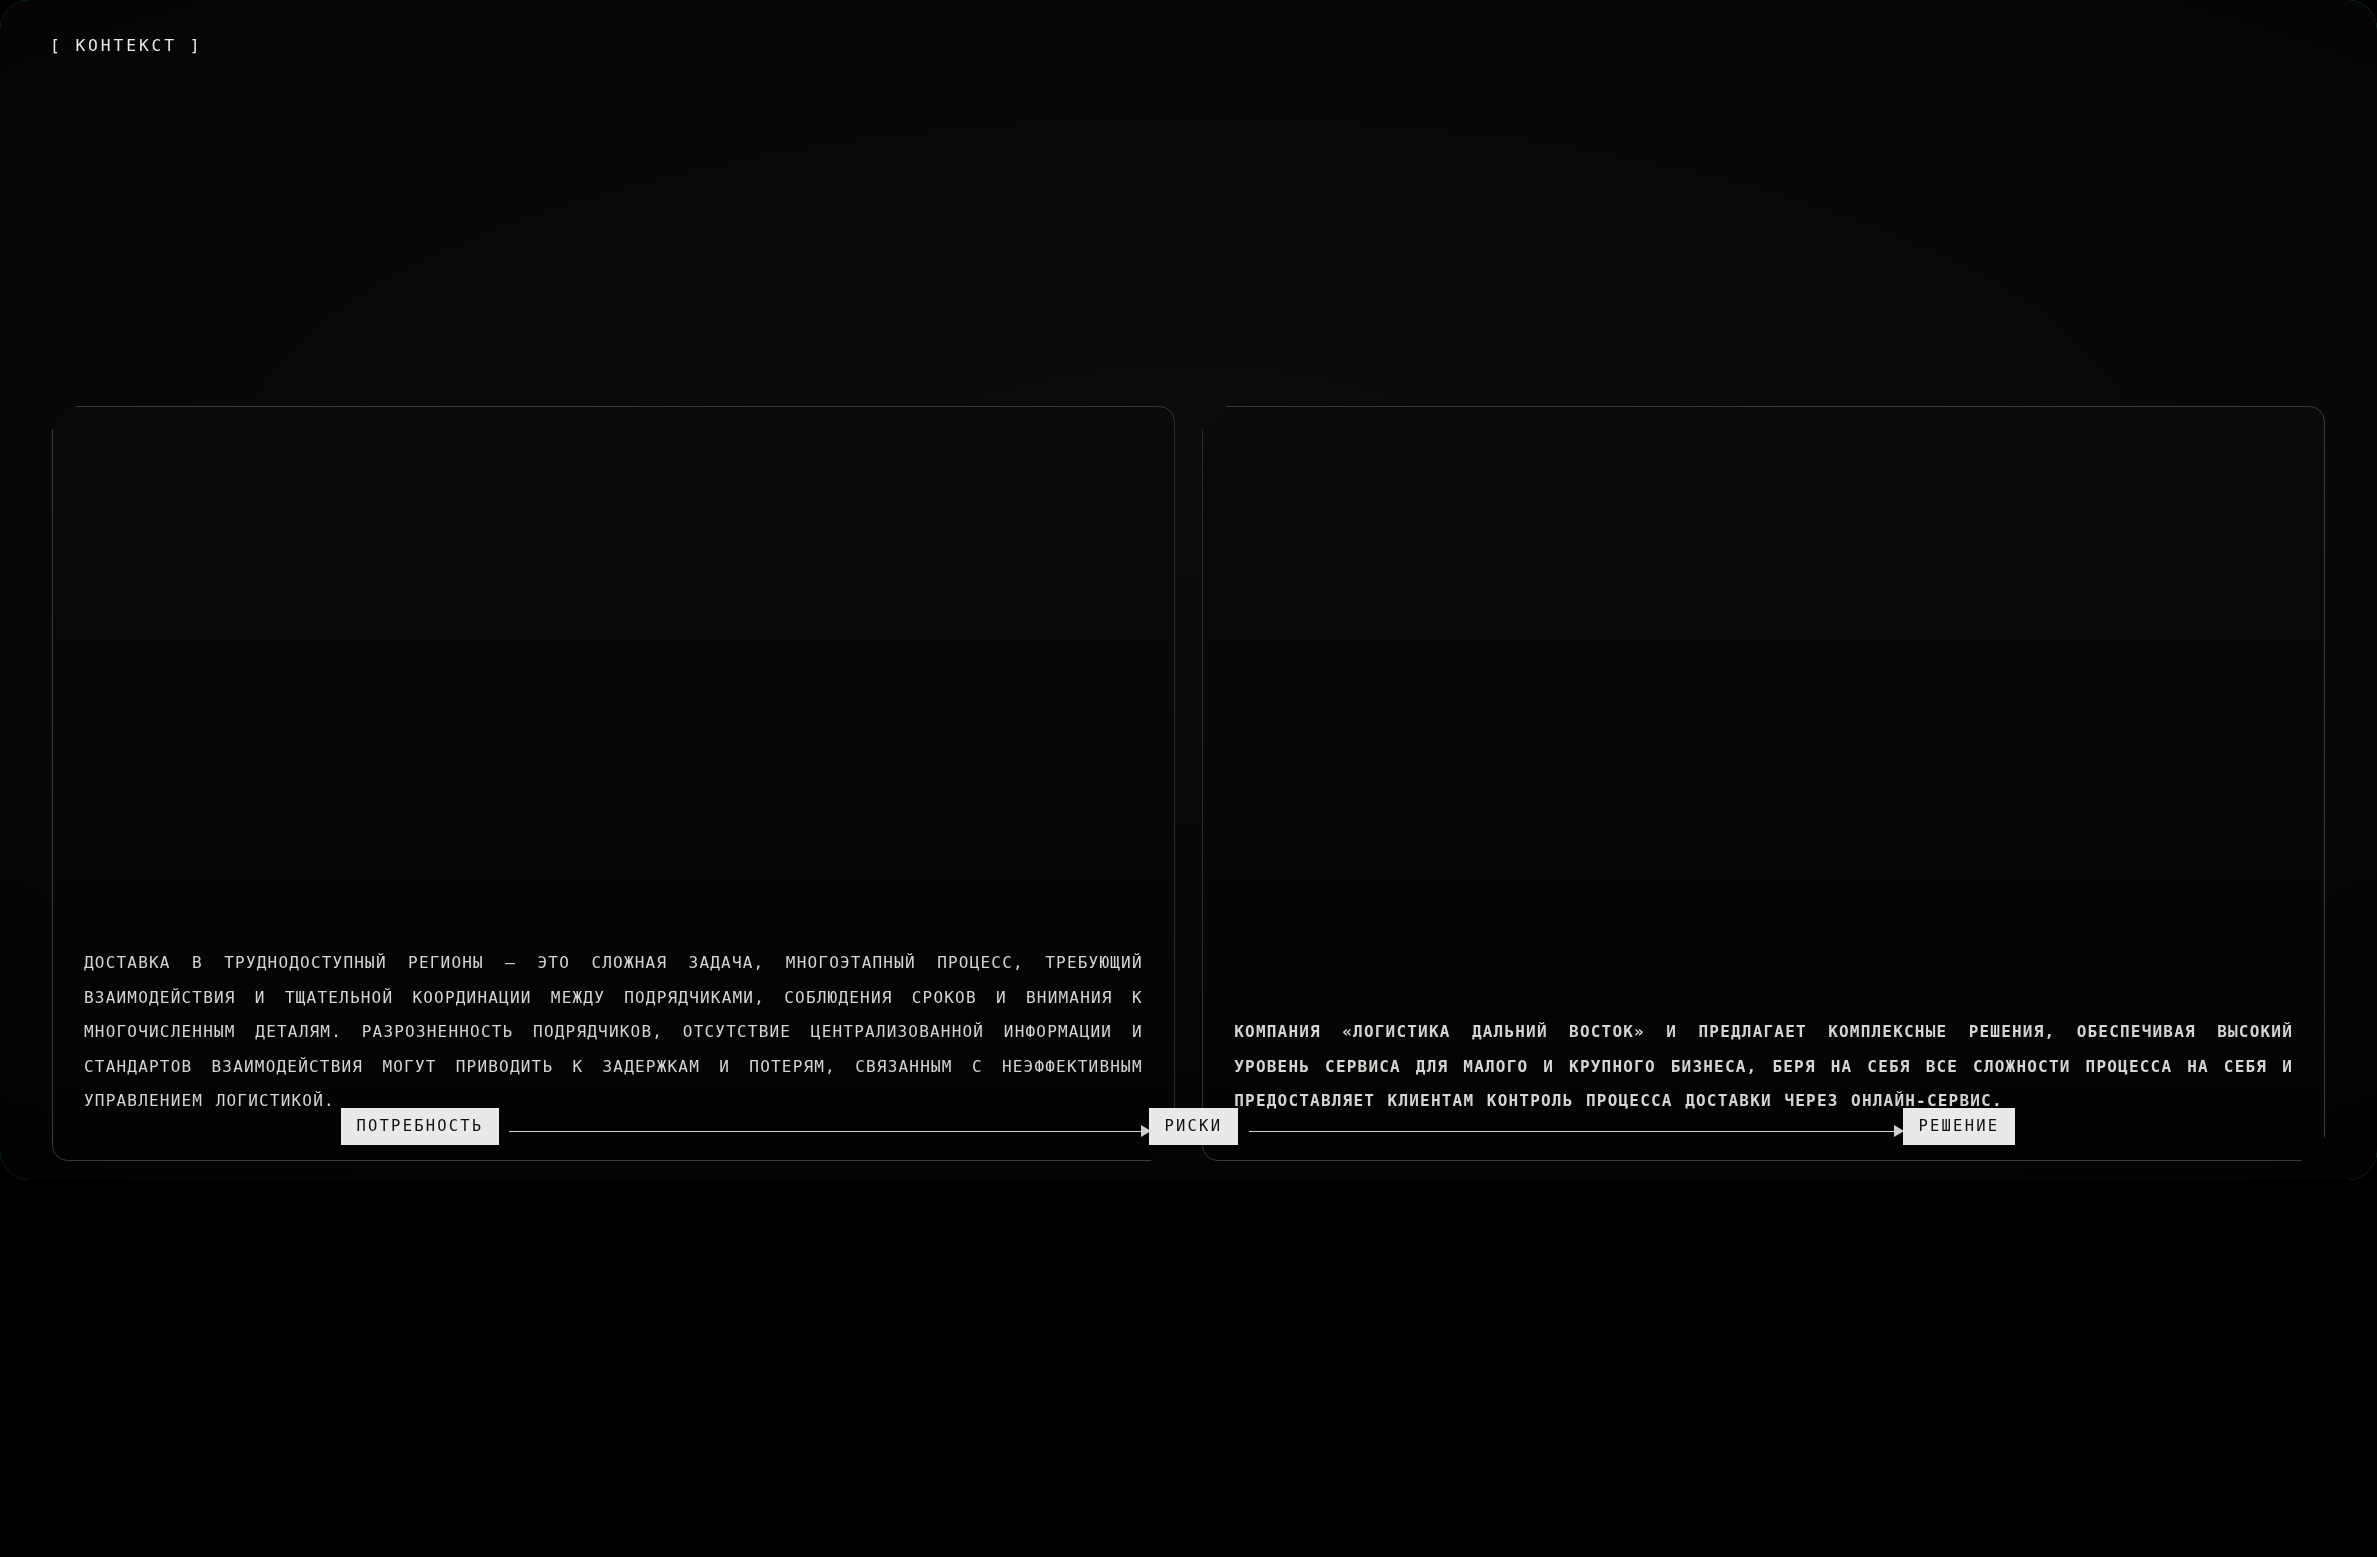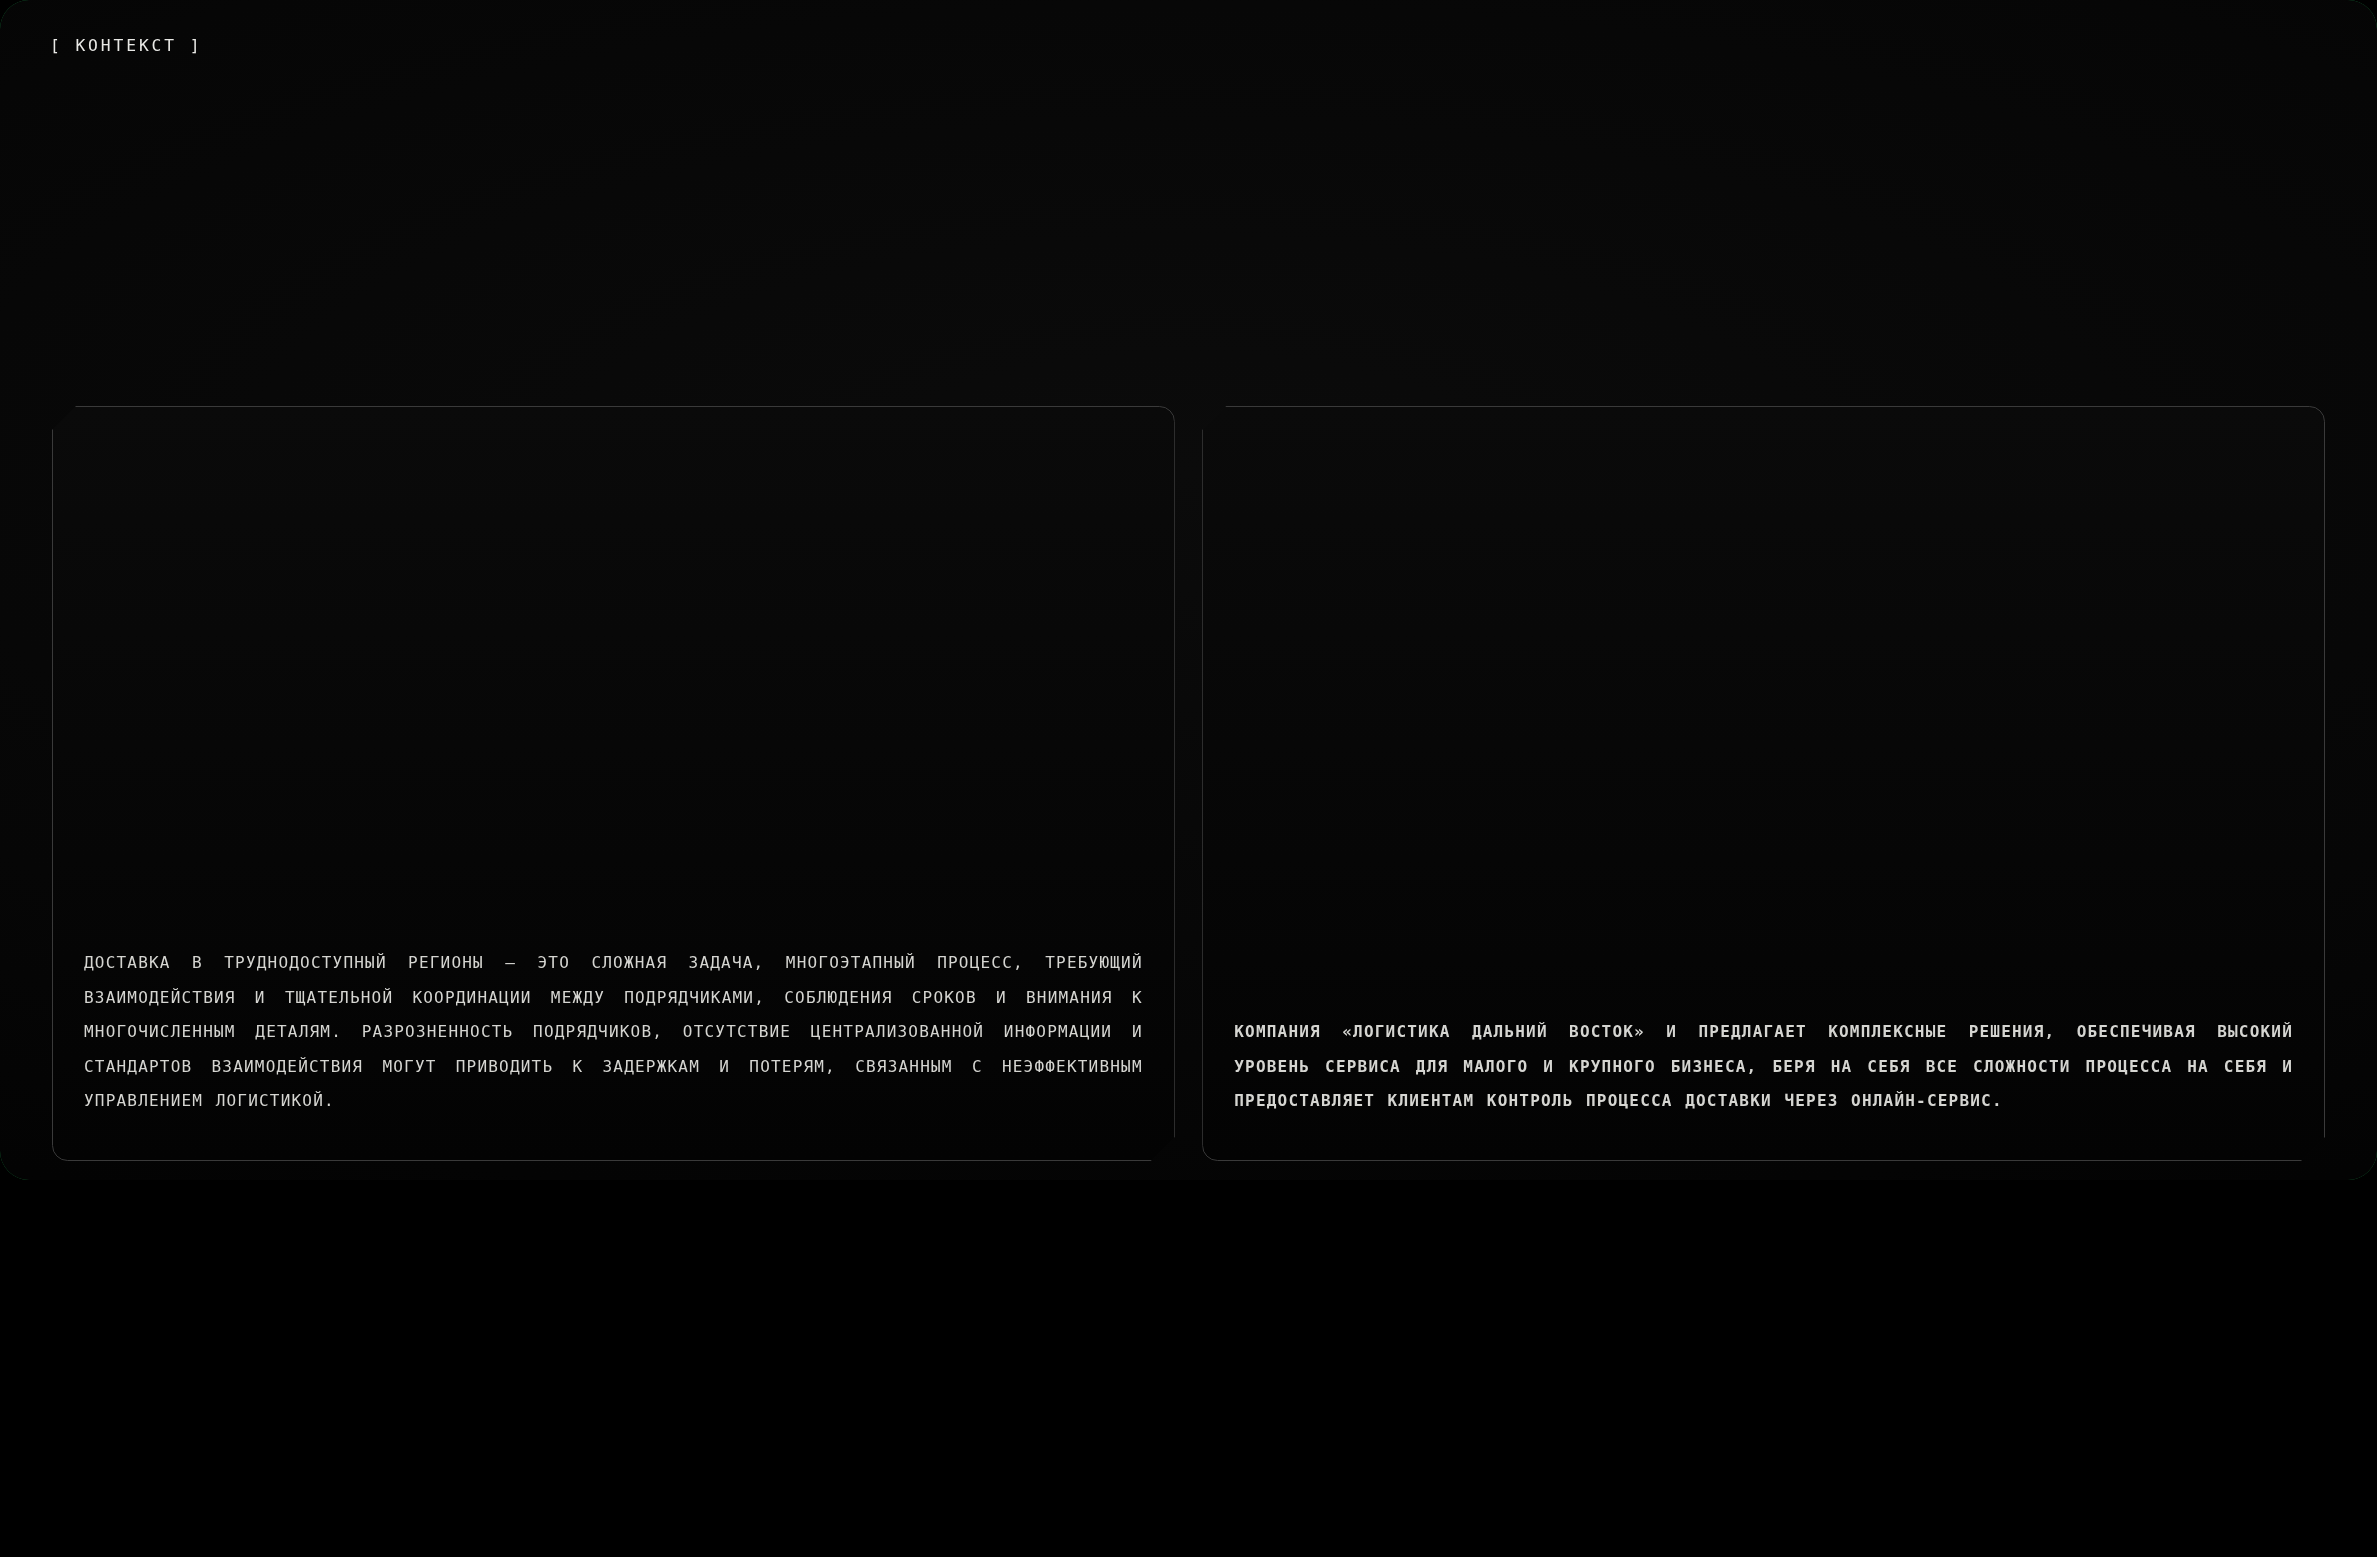--- a/index.html
+++ b/index.html
@@ -164,15 +164,25 @@
     </div>
 
     <div class="card c3">
       <div class="card-inner">
         <div class="card-text">КОМПАНИЯ «ЛОГИСТИКА ДАЛЬНИЙ ВОСТОК» И ПРЕДЛАГАЕТ КОМПЛЕКСНЫЕ РЕШЕНИЯ, ОБЕСПЕЧИВАЯ ВЫСОКИЙ УРОВЕНЬ СЕРВИСА ДЛЯ МАЛОГО И КРУПНОГО БИЗНЕСА, БЕРЯ НА СЕБЯ ВСЕ СЛОЖНОСТИ ПРОЦЕССА НА СЕБЯ И ПРЕДОСТАВЛЯЕТ КЛИЕНТАМ КОНТРОЛЬ ПРОЦЕССА ДОСТАВКИ ЧЕРЕЗ ОНЛАЙН-СЕРВИС.</div>
       </div>
     </div>
 
   </div>
 
+  <div class="flow">
+    <div class="connector a"></div>
+    <div class="arrow a"></div>
+    <div class="connector b"></div>
+    <div class="arrow b"></div>
+
+    <div class="chip c1">ПОТРЕБНОСТЬ</div>
+    <div class="chip c2">РИСКИ</div>
+    <div class="chip c3">РЕШЕНИЕ</div>
+  </div>
 
 </div>
 
 
 </body></html>

